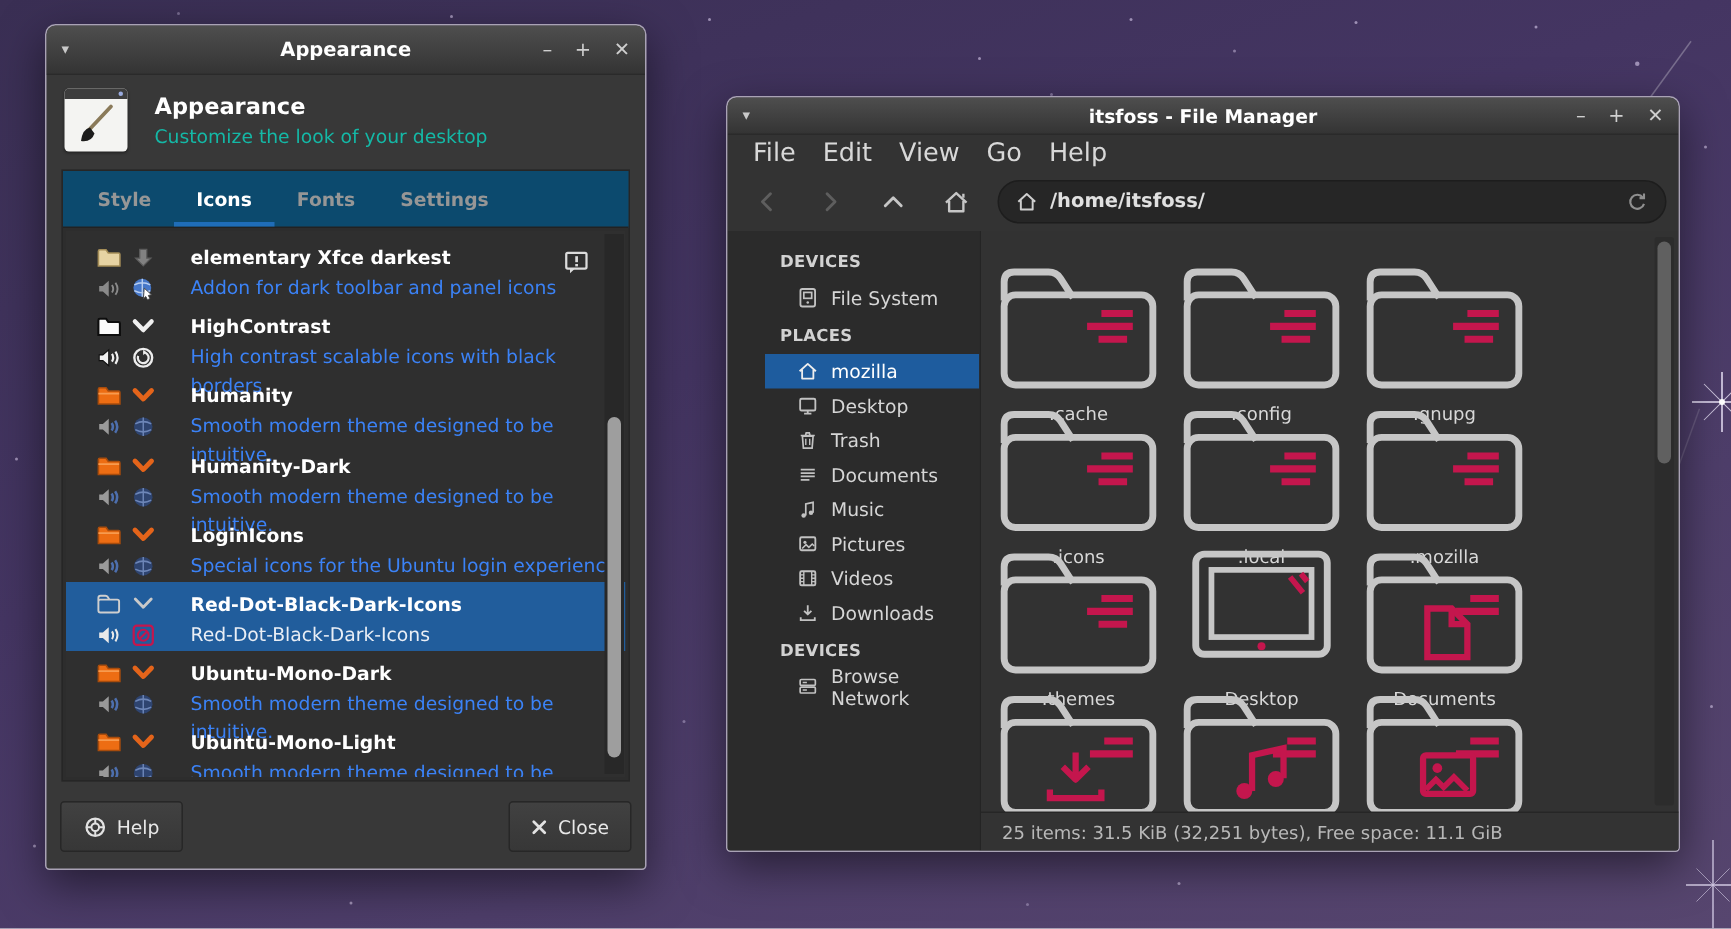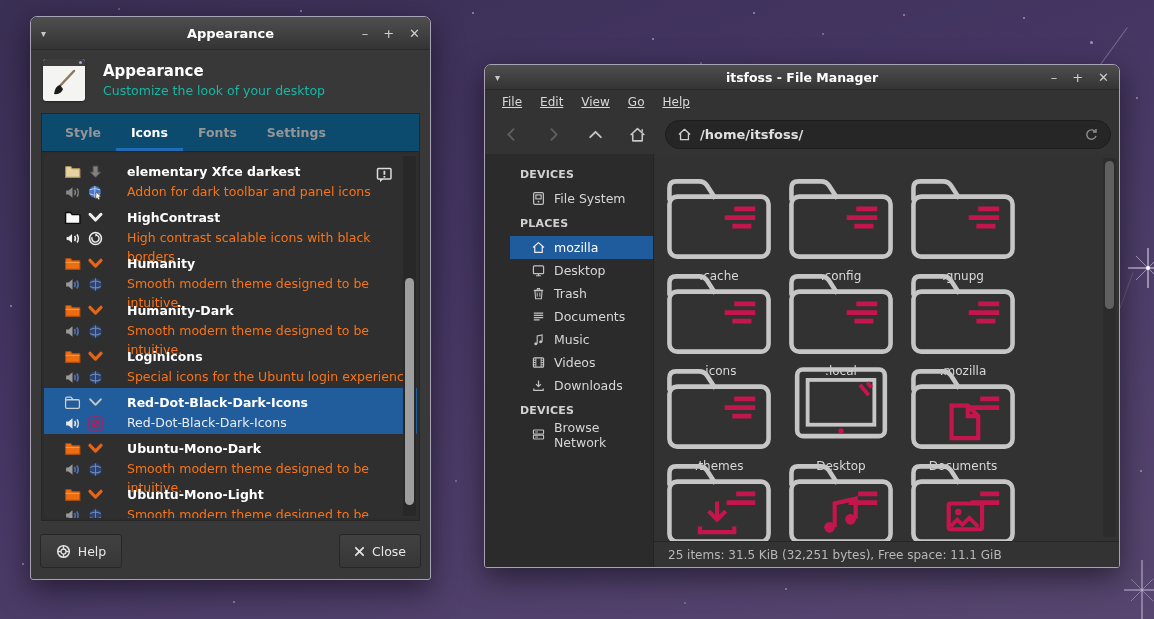--- a/index.html
+++ b/index.html
@@ -42,36 +42,36 @@
   .tab.active { color:#fff; border-bottom-color:#1f6db8; }
   .theme-list { flex:1; margin:2px; background:#2f2f2f; position:relative; overflow:hidden; padding-top:3px;}
   .theme-row { height:46.2px; position:relative; padding:5px 0 0 20px; }
   .theme-row.selected { background:#215d9c; }
   .mini-grid { position:absolute; left:20px; top:5px; width:44px; height:40px;}
   .mini-grid .mi { position:absolute; width:17px; height:17px; }
   .mini-grid .mi svg { width:17px; height:17px; display:block;}
   .mi.p1{left:0;top:1px}.mi.p2{left:23px;top:1px}.mi.p3{left:0;top:22px}.mi.p4{left:23px;top:22px}
   .theme-texts { margin-left:63px; }
   .theme-name { color:#fff; font-weight:bold; font-size:12.5px; line-height:20px;}
-  .theme-desc { color:#f97316; font-size:12.5px; line-height:19px;}
+  .theme-desc { color:#3b82f6; font-size:12.5px; line-height:19px;}
   .theme-row.selected .theme-desc { color:#e9eef5; }
   .theme-badge { position:absolute; right:24px; top:10px; width:17px; height:17px;}
   .theme-badge svg{width:17px;height:17px;}
   .list-scrollbar { position:absolute; right:1px; top:2px; bottom:2px; width:13px; background:#282828;}
   .list-scrollbar .thumb { position:absolute; left:2px; width:9px; top:34%; height:63%; background:#9e9e9e; border-radius:5px;}
   .dlg-footer { flex:none; height:50px; display:flex; align-items:center; justify-content:space-between; padding:0 9px 6px;}
   .btn { min-width:82px; height:34px; display:flex; align-items:center; justify-content:center; gap:7px;
      background:linear-gradient(#414141,#373737); border:1px solid #272727; border-radius:3px;
      color:#e8e8e8; font-size:12.5px; cursor:default;}
   
   #fm-win { left:484px; top:64px; width:636px; height:504px; background:#333; }
   #fm-win .titlebar { height:25px; }
   #fm-win .tb-title { font-size:12.5px; }
   .menubar { height:24px; display:flex; align-items:center; padding-left:8px; background:#333; flex:none;}
-  .menubar span { padding:0 9px; font-size:12px; color:#d8d8d8;text-decoration:underline; }
+  .menubar span { padding:0 9px; font-size:17px; color:#d8d8d8; }
   .toolbar { height:40px; display:flex; align-items:center; padding:0 8px 0 6px; gap:2px; background:#333; flex:none;}
   .nav-btn { width:40px; height:30px; display:flex; align-items:center; justify-content:center; border-radius:3px;}
   .nav-btn svg { width:17px; height:17px; }
   .nav-btn.disabled svg path { stroke:#5e5e5e; }
   .pathbar { flex:1; height:29px; margin-left:6px; background:#262626; border:1px solid #1d1d1d; border-radius:15px;
      display:flex; align-items:center; padding:0 11px; gap:8px;font-weight:bold;}
   .pathbar .path-text { color:#e0e0e0; font-size:13px; flex:1;}
   .fm-content { flex:1; display:flex; min-height:0; }
   .fm-sidebar { width:168px; background:#2b2b2b; padding-top:7px; flex:none; overflow:hidden;padding-left:25px;}
   .sb-header { padding:7px 10px 6px; font-size:11px; font-weight:bold; color:#d2d2d2; letter-spacing:.2px;}
@@ -564,20 +564,30 @@
               <path d="M6.6 12.4V4.2l5.2-1.1v7.4" fill="none" stroke="#c2c2c2" stroke-width="1.2"></path>
               <circle cx="5.1" cy="12.5" r="1.6" fill="#c2c2c2"></circle>
               <circle cx="10.3" cy="10.5" r="1.6" fill="#c2c2c2"></circle>
             </svg>
           </span>
           <span>Music</span>
         </div>
         <div class="sb-item">
           <span class="sb-icon">
             <svg viewBox="0 0 16 16" style="width:100%;height:100%;display:block">
+              <rect x="2.6" y="3.4" width="10.8" height="9.2" rx="1" fill="none" stroke="#c2c2c2" stroke-width="1.3"></rect>
+              <circle cx="6" cy="7" r="1.1" fill="#c2c2c2"></circle>
+              <path d="M4 11.4l2.8-2.8 2 2 2.4-2.4 1.4 1.4" fill="none" stroke="#c2c2c2" stroke-width="1.1"></path>
+            </svg>
+          </span>
+          <span>Pictures</span>
+        </div>
+        <div class="sb-item">
+          <span class="sb-icon">
+            <svg viewBox="0 0 16 16" style="width:100%;height:100%;display:block">
               <rect x="2.6" y="3" width="10.8" height="10" rx="1" fill="none" stroke="#c2c2c2" stroke-width="1.3"></rect>
               <path d="M5.2 3v10M10.8 3v10M2.6 5.6h2.6M2.6 8h2.6M2.6 10.4h2.6M10.8 5.6h2.6M10.8 8h2.6M10.8 10.4h2.6" stroke="#c2c2c2" stroke-width="1"></path>
             </svg>
           </span>
           <span>Videos</span>
         </div>
         <div class="sb-item">
           <span class="sb-icon">
             <svg viewBox="0 0 16 16" style="width:100%;height:100%;display:block">
               <path d="M8 2.6v6.2M5.4 6.6 8 9.2l2.6-2.6" fill="none" stroke="#c2c2c2" stroke-width="1.3" stroke-linejoin="round"></path>

